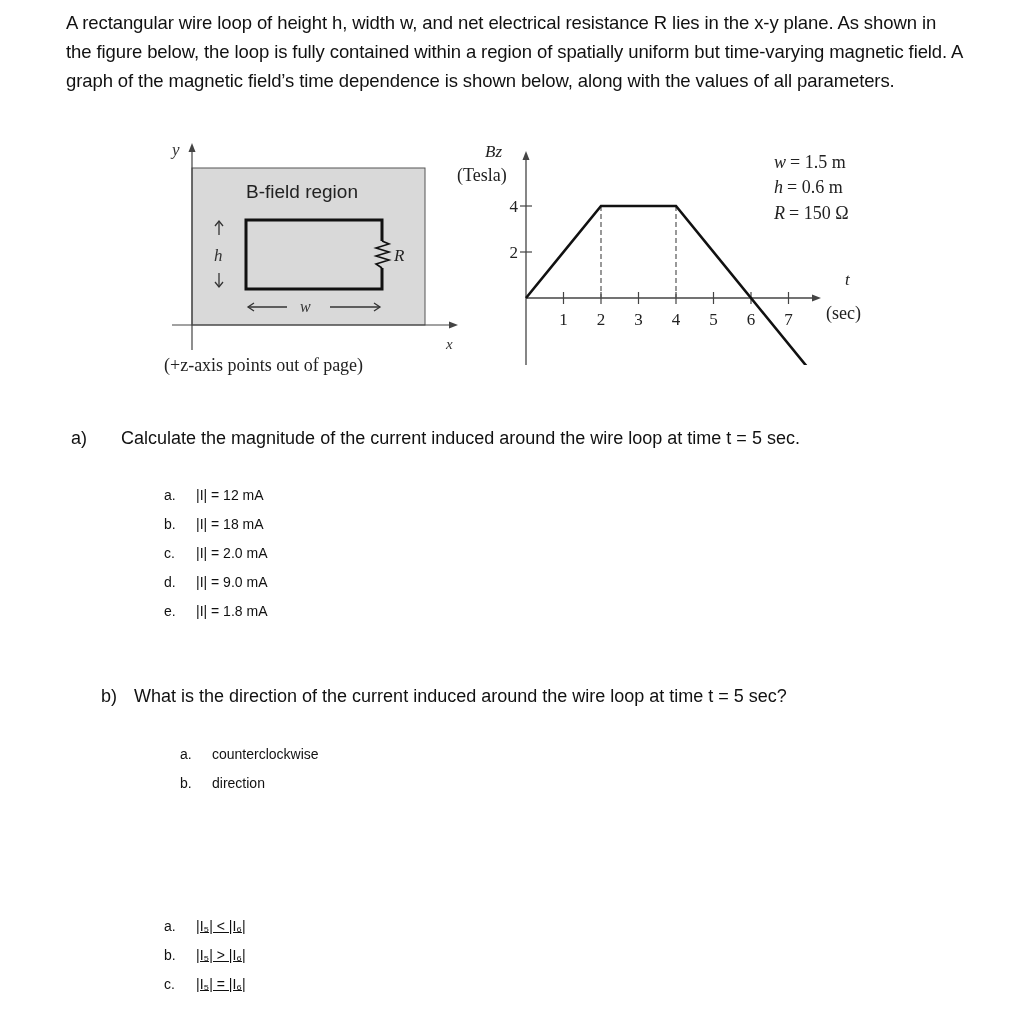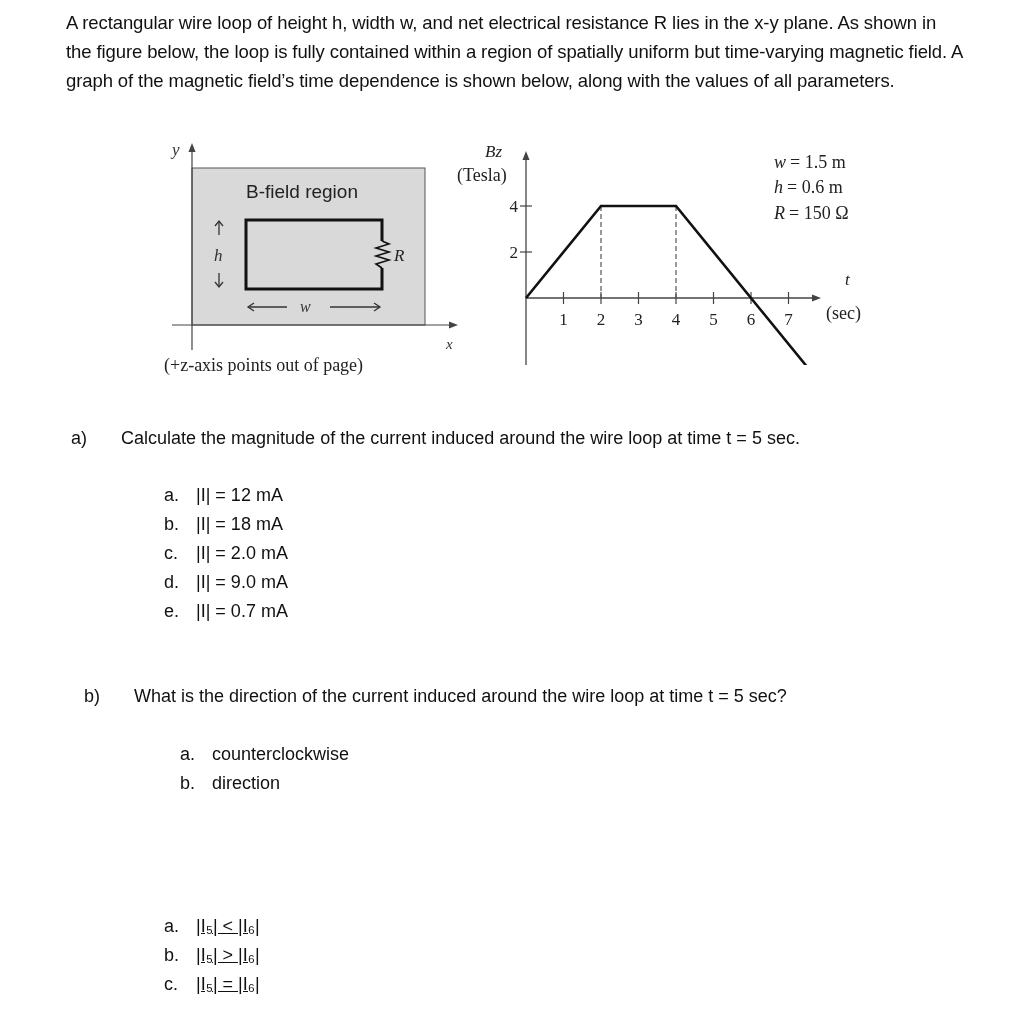--- a/index.html
+++ b/index.html
@@ -2,21 +2,21 @@
 <html><head>
 <meta charset="utf-8">
 <style>
   html,body{margin:0;padding:0;background:#fff;}
   body{width:1013px;height:1024px;position:relative;overflow:hidden;
        font-family:"Liberation Sans","DejaVu Sans",sans-serif;color:#111;}
   .abs{position:absolute;}
   .intro{left:66px;top:8px;width:900px;font-size:18.5px;line-height:29px;letter-spacing:-0.1px;}
   .q{font-size:18px;line-height:29px;}
   .q .lbl{display:inline-block;width:50px;}
-  .opt{font-size:18px;line-height:29px;}
+  .opt{font-size:14px;line-height:29px;}
   .opt .ol{display:inline-block;width:32px;}
 </style>
 </head>
 <body>
 
 <div class="abs intro">A rectangular wire loop of height h, width w, and net electrical resistance R lies in the x-y plane. As shown in the figure below, the loop is fully contained within a region of spatially uniform but time-varying magnetic field. A graph of the magnetic field’s time dependence is shown below, along with the values of all parameters.</div>
 
 <svg class="abs" style="left:150px;top:135px;" width="320" height="250" viewBox="0 0 320 250">
   <rect x="42" y="33" width="233" height="157" fill="#d9d9d9" stroke="#555" stroke-width="1"></rect>
   <line x1="42" y1="215" x2="42" y2="14" stroke="#444" stroke-width="1.2"></line>
@@ -95,24 +95,24 @@
 </svg>
 
 <div class="abs q" style="left:71px;top:424px;">
   <span class="lbl">a)</span><span>Calculate the magnitude of the current induced around the wire loop at time t = 5 sec.</span>
 </div>
 <div class="abs" style="left:164px;top:481px;">
   <div class="opt"><span class="ol">a.</span><span>|I| = 12 mA</span></div>
   <div class="opt"><span class="ol">b.</span><span>|I| = 18 mA</span></div>
   <div class="opt"><span class="ol">c.</span><span>|I| = 2.0 mA</span></div>
   <div class="opt"><span class="ol">d.</span><span>|I| = 9.0 mA</span></div>
-  <div class="opt"><span class="ol">e.</span><span>|I| = 0.7 mA</span></div>
+  <div class="opt"><span class="ol">e.</span><span>|I| = 1.8 mA</span></div>
 </div>
 
-<div class="abs q" style="left:84px;top:682px;">
+<div class="abs q" style="left:84px;top:682px;text-align:center;">
   <span class="lbl">b)</span><span>What is the direction of the current induced around the wire loop at time t = 5 sec?</span>
 </div>
 <div class="abs" style="left:180px;top:740px;">
   <div class="opt"><span class="ol">a.</span><span>counterclockwise</span></div>
   <div class="opt"><span class="ol">b.</span><span>direction</span></div>
 </div>
 
 <div class="abs q" style="left:84px;top:826px;">
 </div>
 <div class="abs" style="left:164px;top:912px;text-decoration:underline;">

